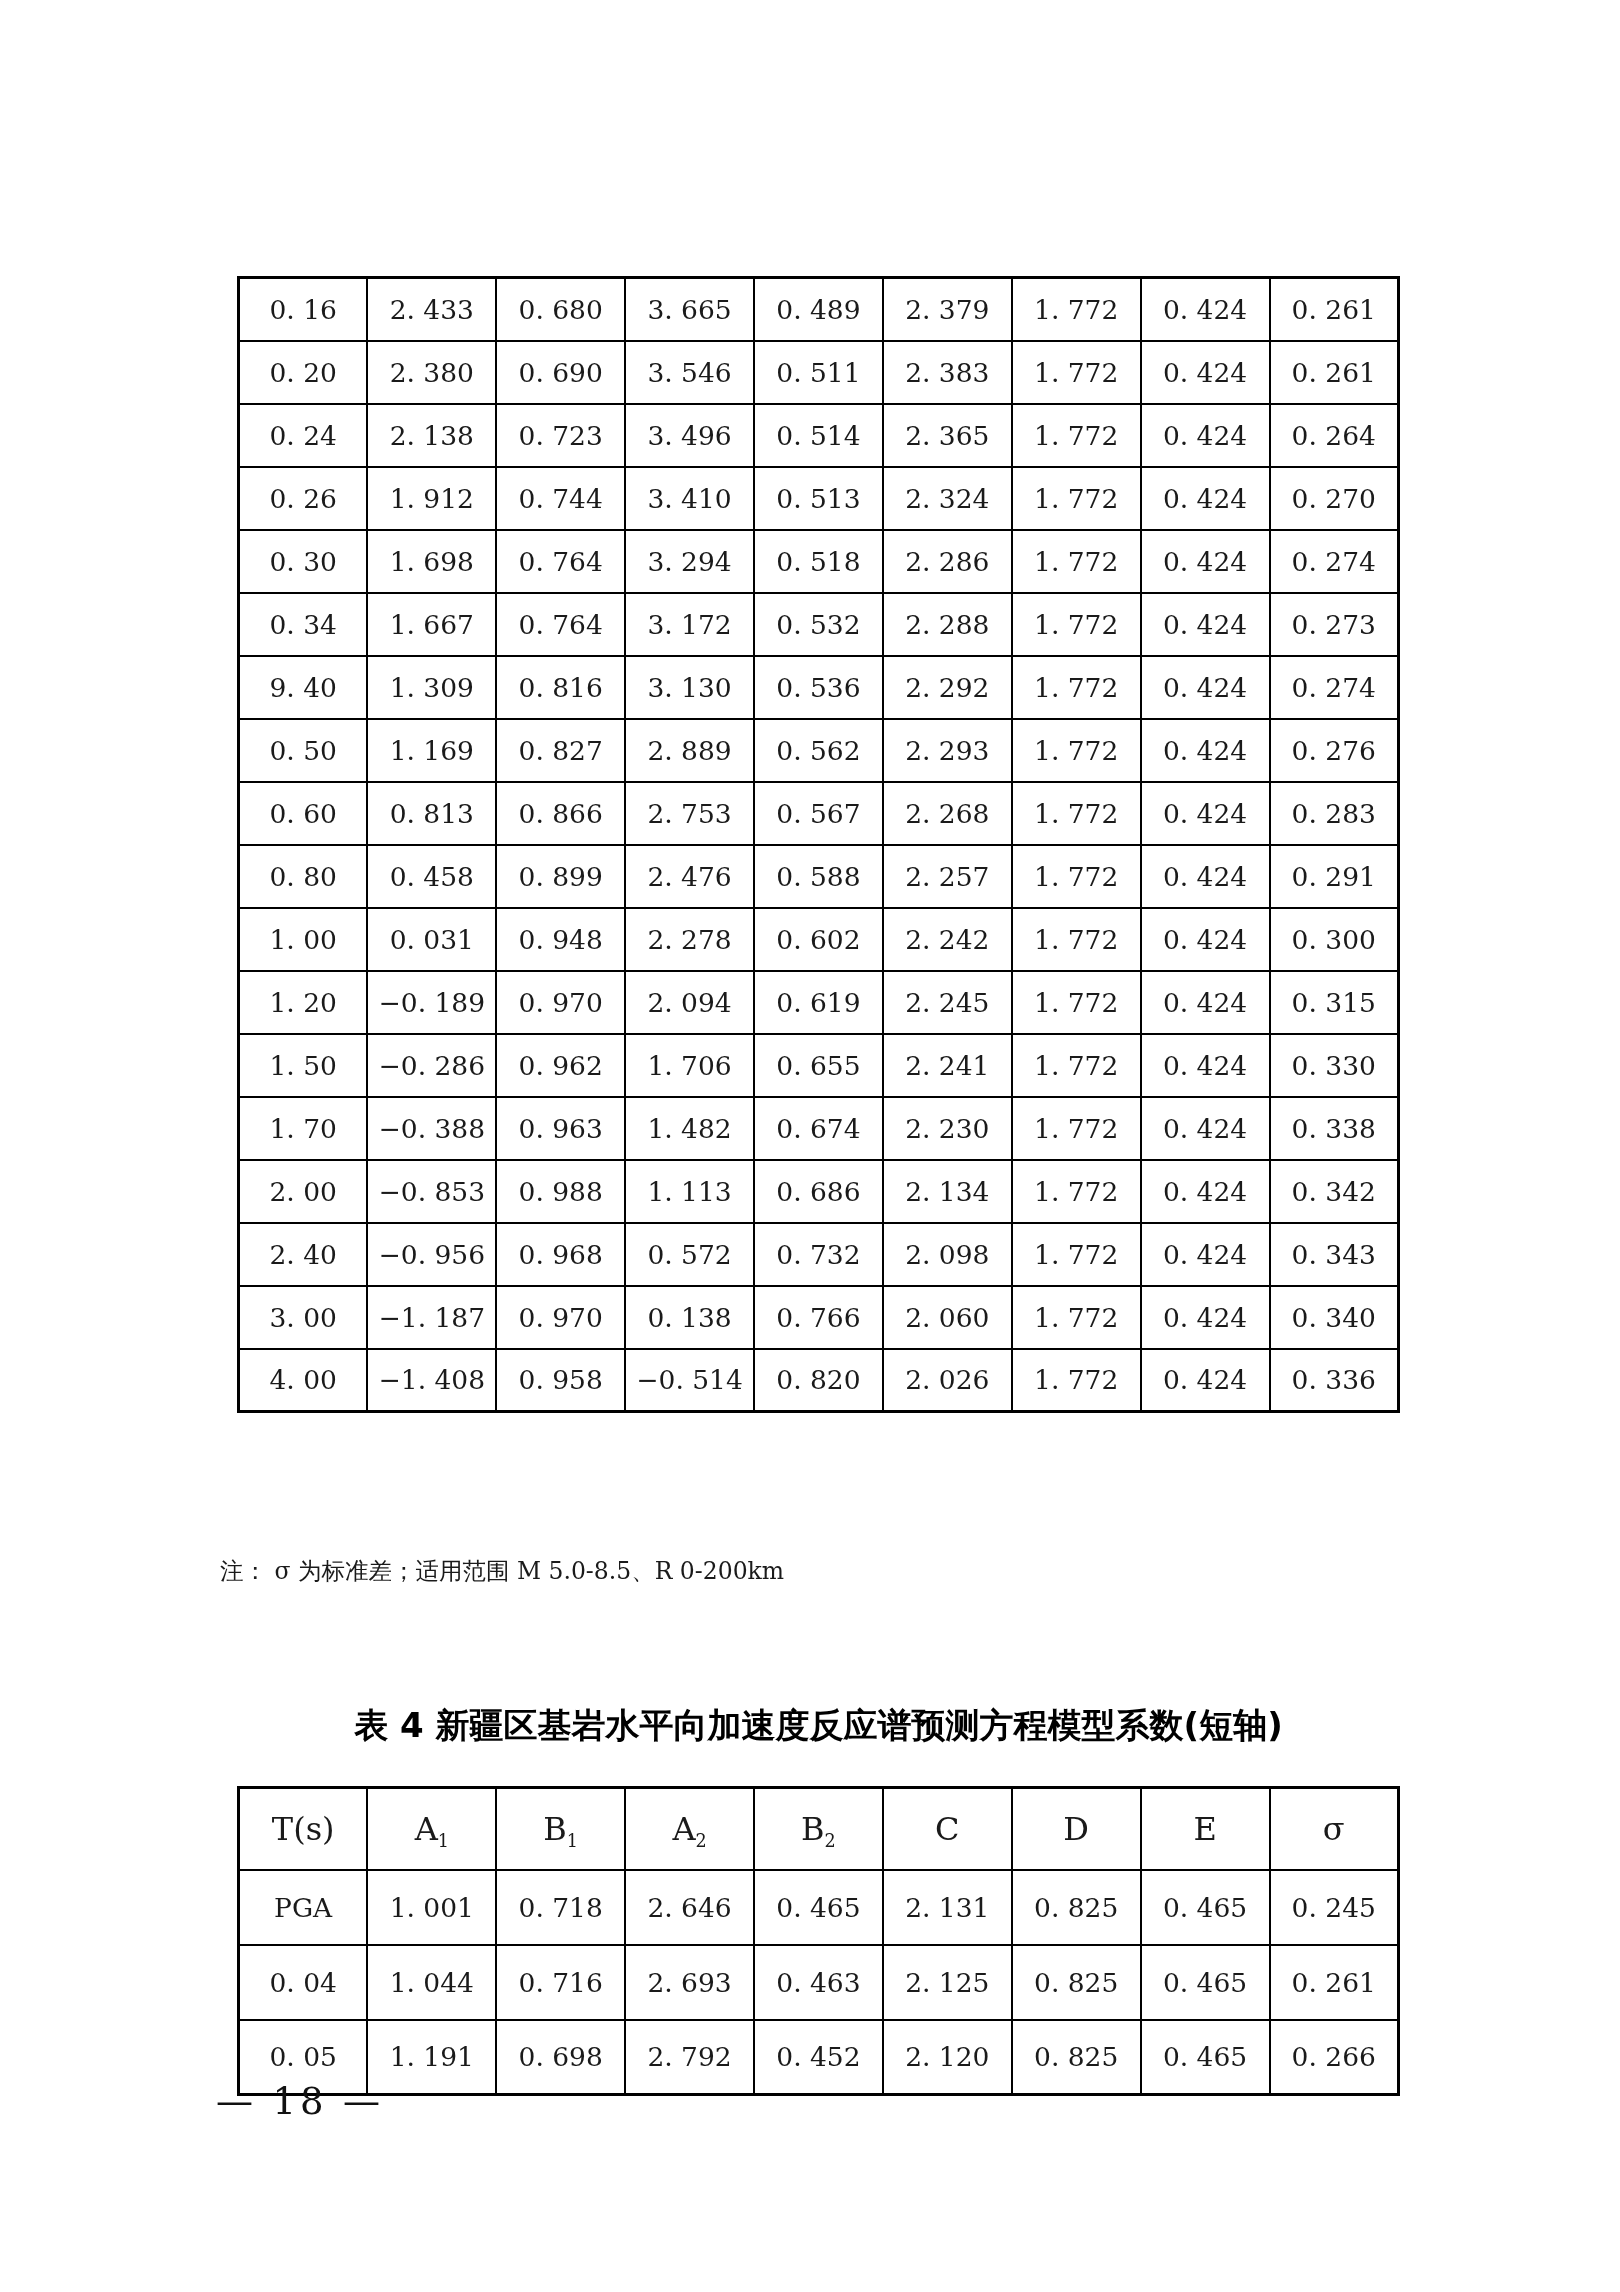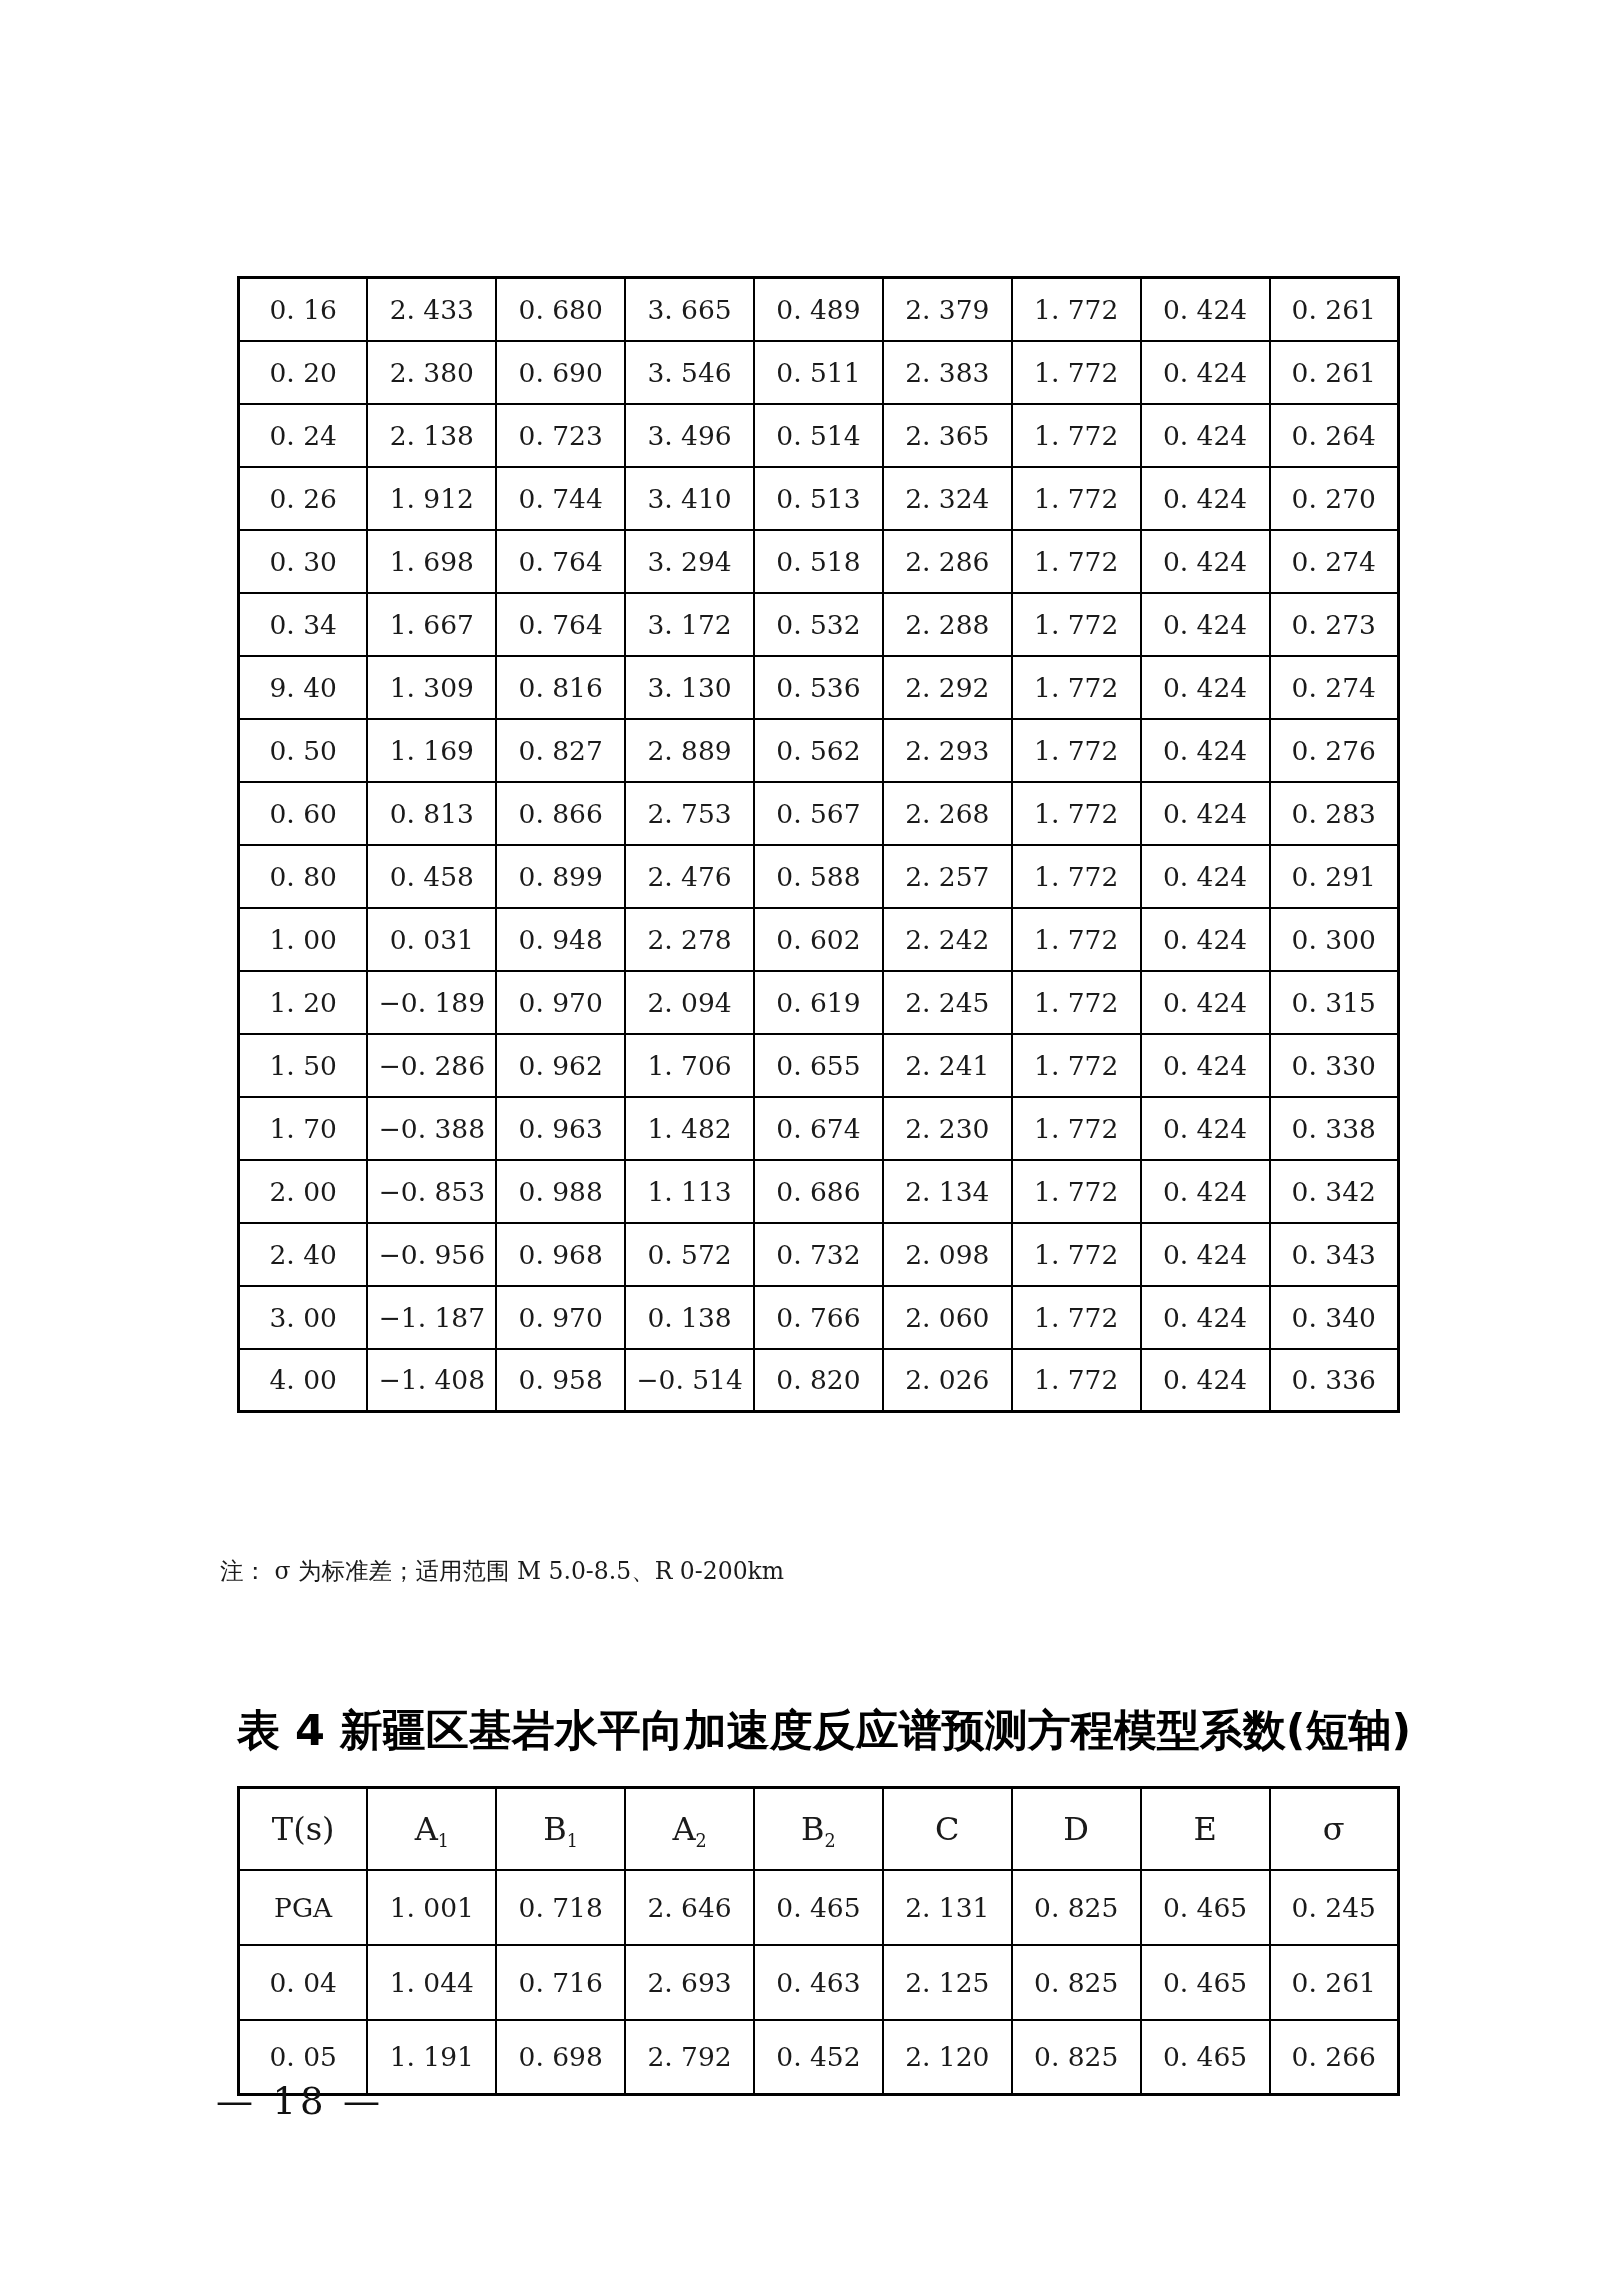--- a/index.html
+++ b/index.html
@@ -42,21 +42,21 @@
     font-size:23.5px;
     font-family:"DejaVu Serif", serif;
     color:#1a1a1a;
     white-space:nowrap;
   }
   .table-title {
     position:absolute;
     left:237px; top:1705px;
     width:1163px;
     text-align:center;
-    font-size:43px;
+    font-size:34px;
     font-weight:bold;
     font-family:"DejaVu Sans", sans-serif;
     color:#000;
     white-space:nowrap;
     line-height:1.2;
   }
   .page-footer {
     position:absolute;
     left:216px; top:2080px;
     font-size:37px;

